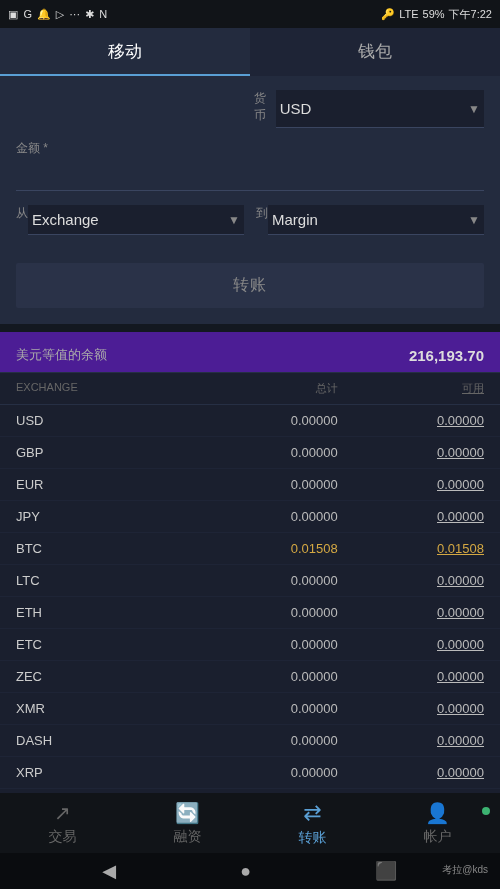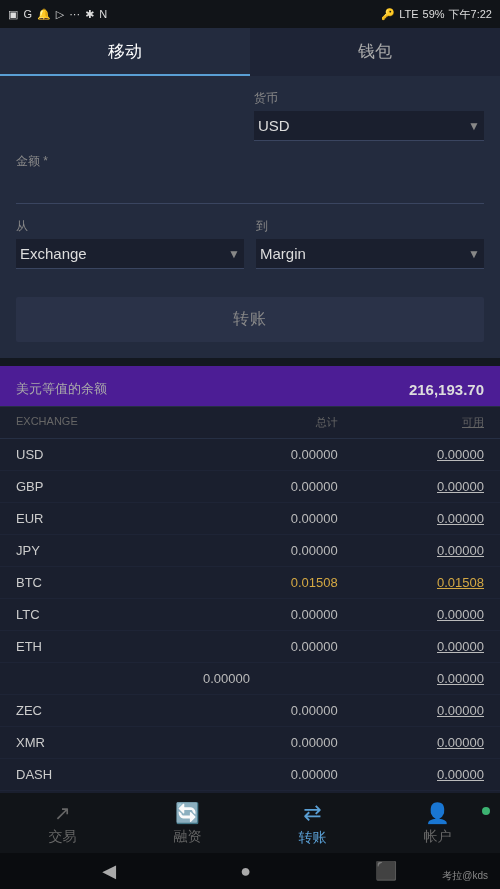--- a/index.html
+++ b/index.html
@@ -66,21 +66,21 @@
       padding: 14px 16px 18px 16px;
     }
     .form-row {
       display: flex;
       gap: 12px;
       margin-top: 10px;
     }
     .form-field {
       flex: 1;
       display: flex;
-      flex-direction: column;
+      flex-direction: row;
     }
     .field-label {
       font-size: 12px;
       color: #888;
       margin-bottom: 4px;
     }
     .field-input {
       background: #1a1f2e;
       border: none;
       border-bottom: 1px solid #3a4560;
@@ -373,20 +373,21 @@
       <div class="col-name">LTC</div>
       <div class="col-total ">0.00000</div>
       <div class="col-available ">0.00000</div>
     </div>
         <div class="table-row-item">
       <div class="col-name">ETH</div>
       <div class="col-total ">0.00000</div>
       <div class="col-available ">0.00000</div>
     </div>
         <div class="table-row-item">
+      <div class="col-name">ETC</div>
       <div class="col-total ">0.00000</div>
       <div class="col-available ">0.00000</div>
     </div>
         <div class="table-row-item">
       <div class="col-name">ZEC</div>
       <div class="col-total ">0.00000</div>
       <div class="col-available ">0.00000</div>
     </div>
         <div class="table-row-item">
       <div class="col-name">XMR</div>
@@ -424,14 +425,14 @@
     <span class="nav-icon">👤</span>
     <span class="account-dot"></span>
     <span class="nav-label">帐户</span>
   </div>
 </div>
 
 <div class="android-bar">
   <span class="android-btn">◀</span>
   <span class="android-btn">●</span>
   <span class="android-btn">⬛</span>
-  <span style="position:absolute; right:12px; bottom:6px; font-size:10px; color:#888;">考拉@kds</span>
+  <span style="position:absolute; right:12px; bottom:12px; font-size:10px; color:#888;">考拉@kds</span>
 </div>
 
 </body></html>

